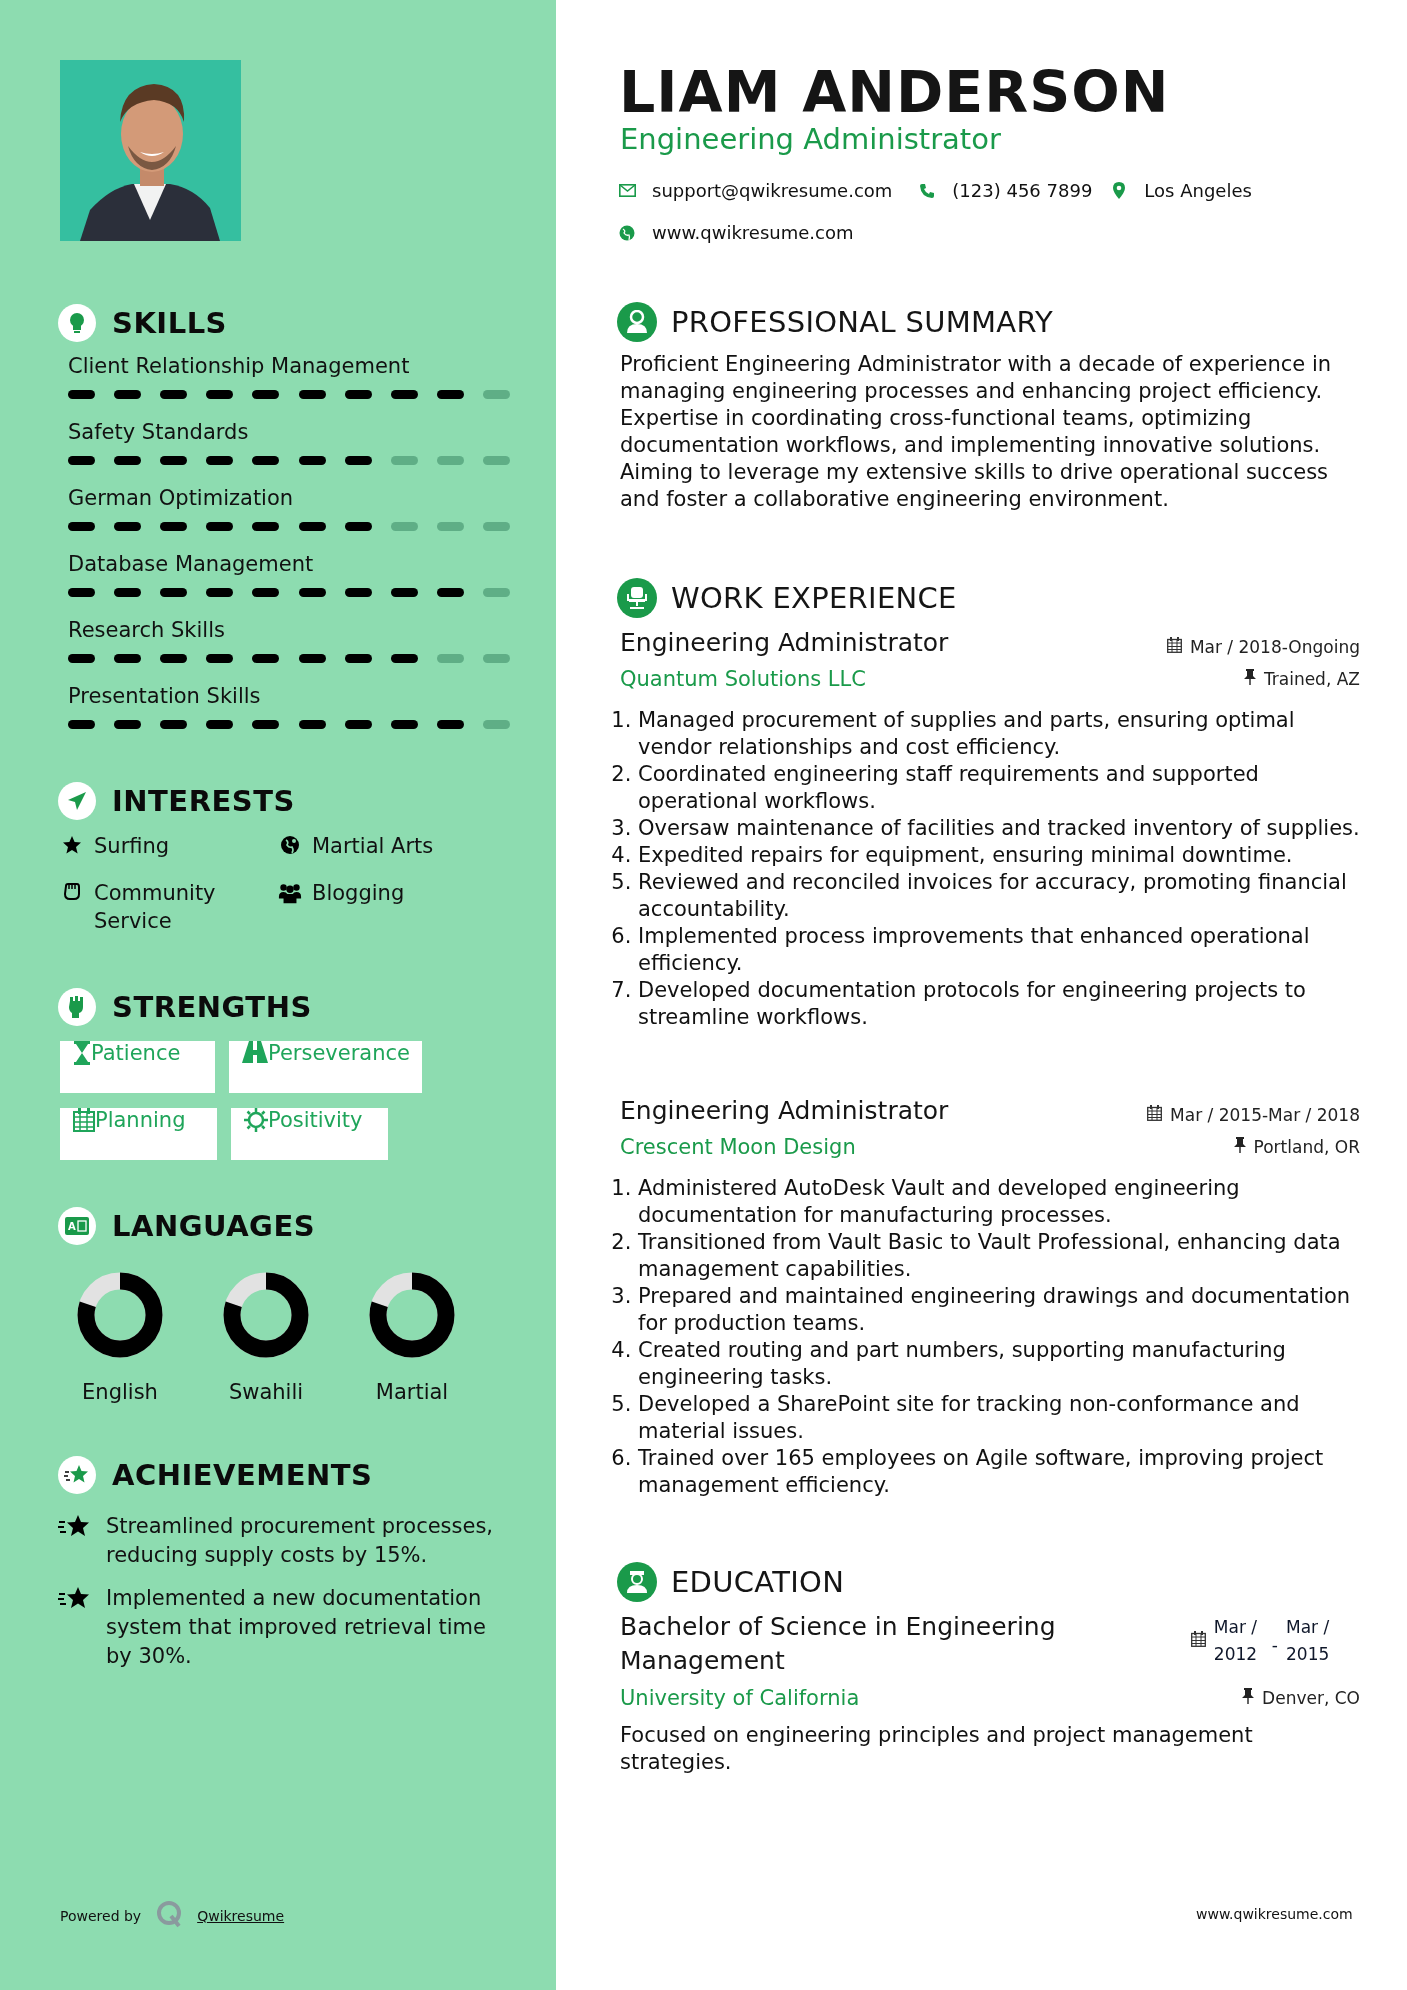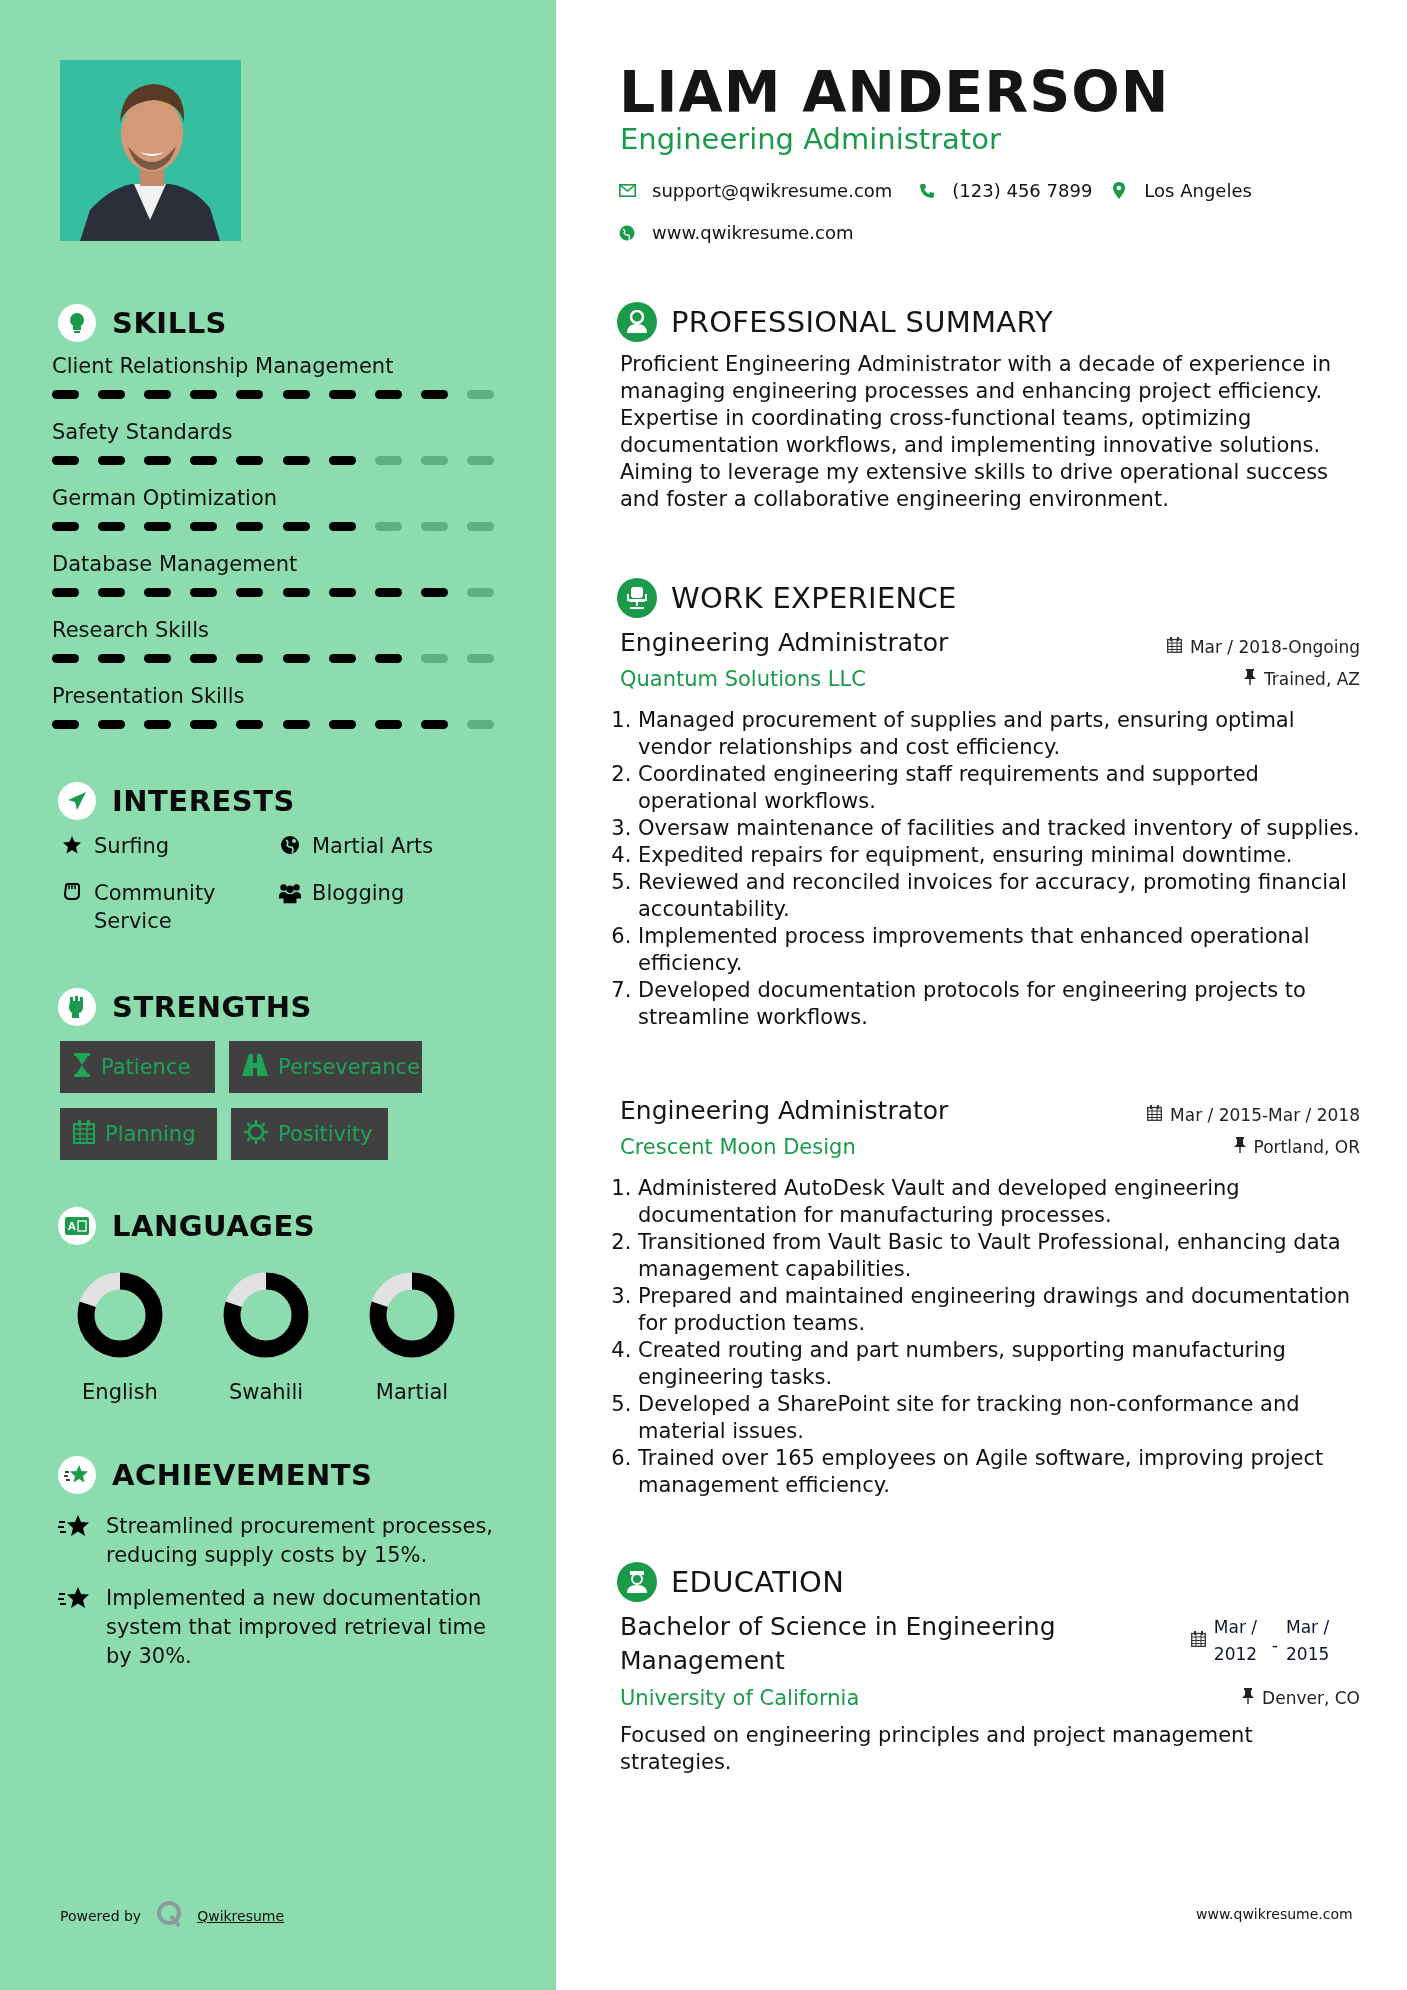--- a/index.html
+++ b/index.html
@@ -20,21 +20,21 @@
   .lhead .ltitle { font-family: "DejaVu Sans", sans-serif; font-weight: bold; font-size: 29px; letter-spacing: 0.5px; color: #0b0b0b; }
 
   .skill-label { font-size: 21px; color: #111; }
   .skill-bar { display: flex; gap: 0; margin-top: 12px; width: 442px; justify-content: space-between; }
   .dash { width: 27px; height: 9px; border-radius: 5px; background: #000; }
   .dash.off { background: #5aa882; opacity: 0.9; }
 
   .interest { display: flex; align-items: flex-start; gap: 10px; font-size: 21px; line-height: 28px; }
   .interest .iico { width: 24px; flex: 0 0 24px; display: flex; justify-content: center; padding-top: 3px; }
 
-  .badge { background: #404040; color: #1fa55a; font-size: 21px; display: flex; align-items: center; gap: 10px; padding: 0 13px; height: 52px; }
+  .badge { background: #ffffff; color: #1fa55a; font-size: 21px; display: flex; padding: 0 13px; height: 52px; }
 
   .donut-wrap { display: flex; flex-direction: column; align-items: center; width: 120px; }
   .donut-label { font-size: 21px; margin-top: 18px; color: #111; }
 
   .ach { display: flex; gap: 14px; font-size: 21px; line-height: 29px; }
   .ach .aico { width: 34px; flex: 0 0 34px; padding-top: 2px; }
 
   .powered { font-size: 14px; color: #111; display: flex; align-items: center; gap: 14px; }
   .powered a { color: #111; text-decoration: underline; }
 
@@ -79,21 +79,21 @@
     <span class="licon">
       <svg width="22" height="24" viewBox="0 0 22 24">
           <circle cx="11" cy="9" r="7" fill="#1a9a4a"></circle>
           <rect x="7" y="14" width="8" height="5" fill="#1a9a4a"></rect>
           <rect x="8" y="20" width="6" height="2" fill="#1a9a4a"></rect>
         </svg>
     </span>
     <span class="ltitle">SKILLS</span>
   </div>
 
-  <div class="abs" style="left:52px; top:354px;">
+  <div class="abs" style="left:68px; top:354px;">
     <div style="height:66px;">
       <div class="skill-label">Client Relationship Management</div>
       <div class="skill-bar">
           <span class="dash"></span>
           <span class="dash"></span>
           <span class="dash"></span>
           <span class="dash"></span>
           <span class="dash"></span>
           <span class="dash"></span>
           <span class="dash"></span>

